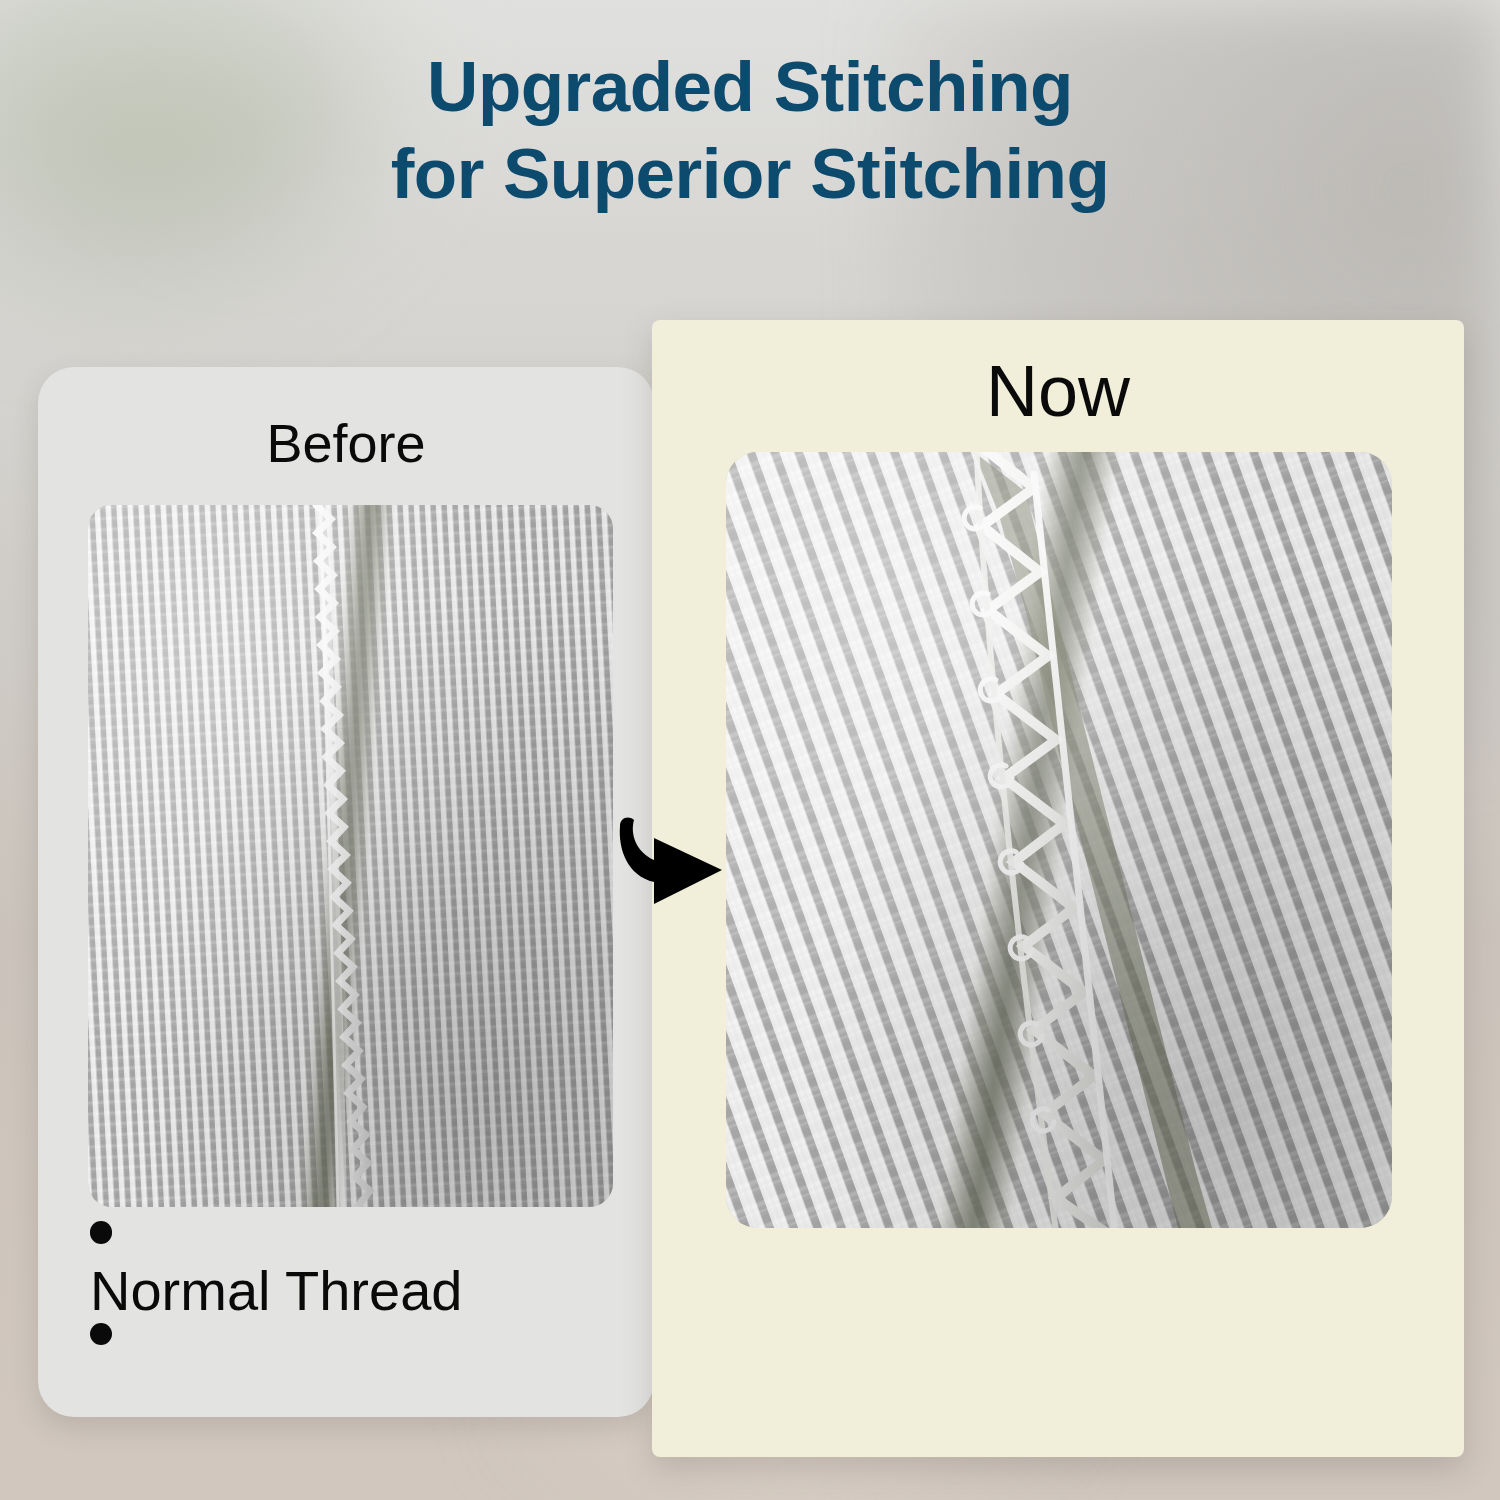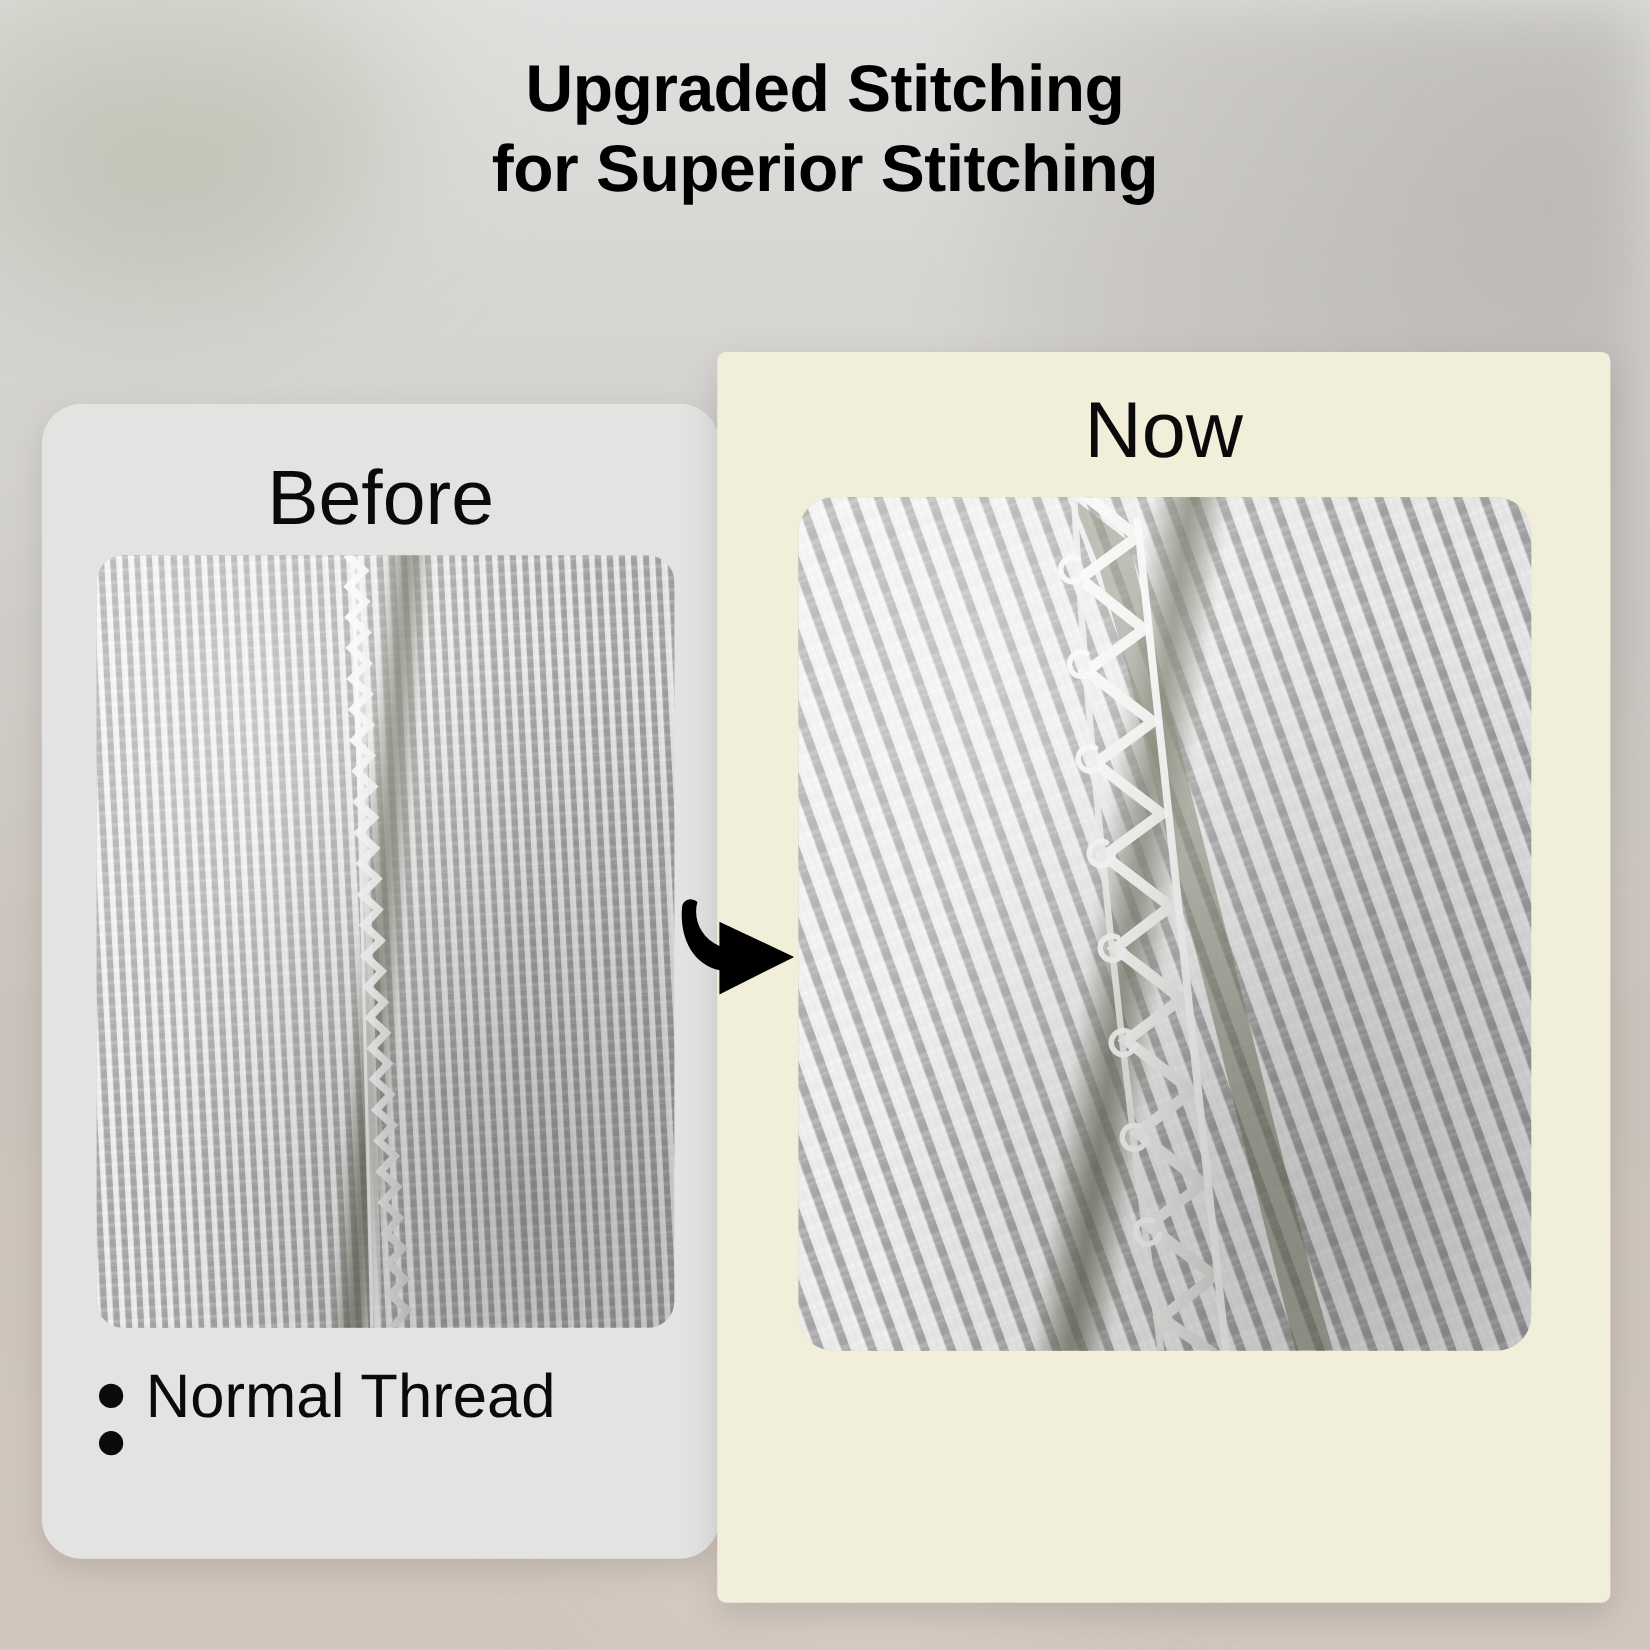--- a/index.html
+++ b/index.html
@@ -76,23 +76,23 @@
     background: radial-gradient(closest-side, rgba(232,222,212,0.7) 0%, rgba(225,214,204,0.25) 60%, rgba(225,214,204,0) 100%);
     filter: blur(40px);
   }
 
   
   .title {
     position: absolute;
     left: 0; right: 0;
     top: 44px;
     text-align: center;
-    color: #000000;
+    color: #0c4a6e;
     font-weight: bold;
-    font-size: 60px;
+    font-size: 71px;
     line-height: 1.22;
     letter-spacing: -0.5px;
   }
   .title .line { display: block; }
 
   
   .card {
     position: absolute;
     box-sizing: border-box;
   }
@@ -117,21 +117,21 @@
   }
   .card-label {
     position: absolute;
     left: 0; right: 0;
     text-align: center;
     color: #0a0a0a;
     font-weight: normal;
   }
   .card-before .card-label {
     top: 45px;
-    font-size: 70px;
+    font-size: 54px;
   }
   .card-now .card-label {
     top: 30px;
     font-size: 72px;
   }
 
   
   .photo {
     position: absolute;
     overflow: hidden;
@@ -219,20 +219,21 @@
     left: 112px;
     top: 930px;
     width: 640px;
     font-size: 60px;
     line-height: 1.44;
   }
   .bullet-row {
     display: flex;
     align-items: baseline;
     white-space: nowrap;
+    flex-direction: column;
   }
   .bullet-dot {
     display: inline-block;
     width: 0.40em;
     height: 0.40em;
     min-width: 0.40em;
     border-radius: 50%;
     background: #0a0a0a;
     margin-right: 0.36em;
     position: relative;

